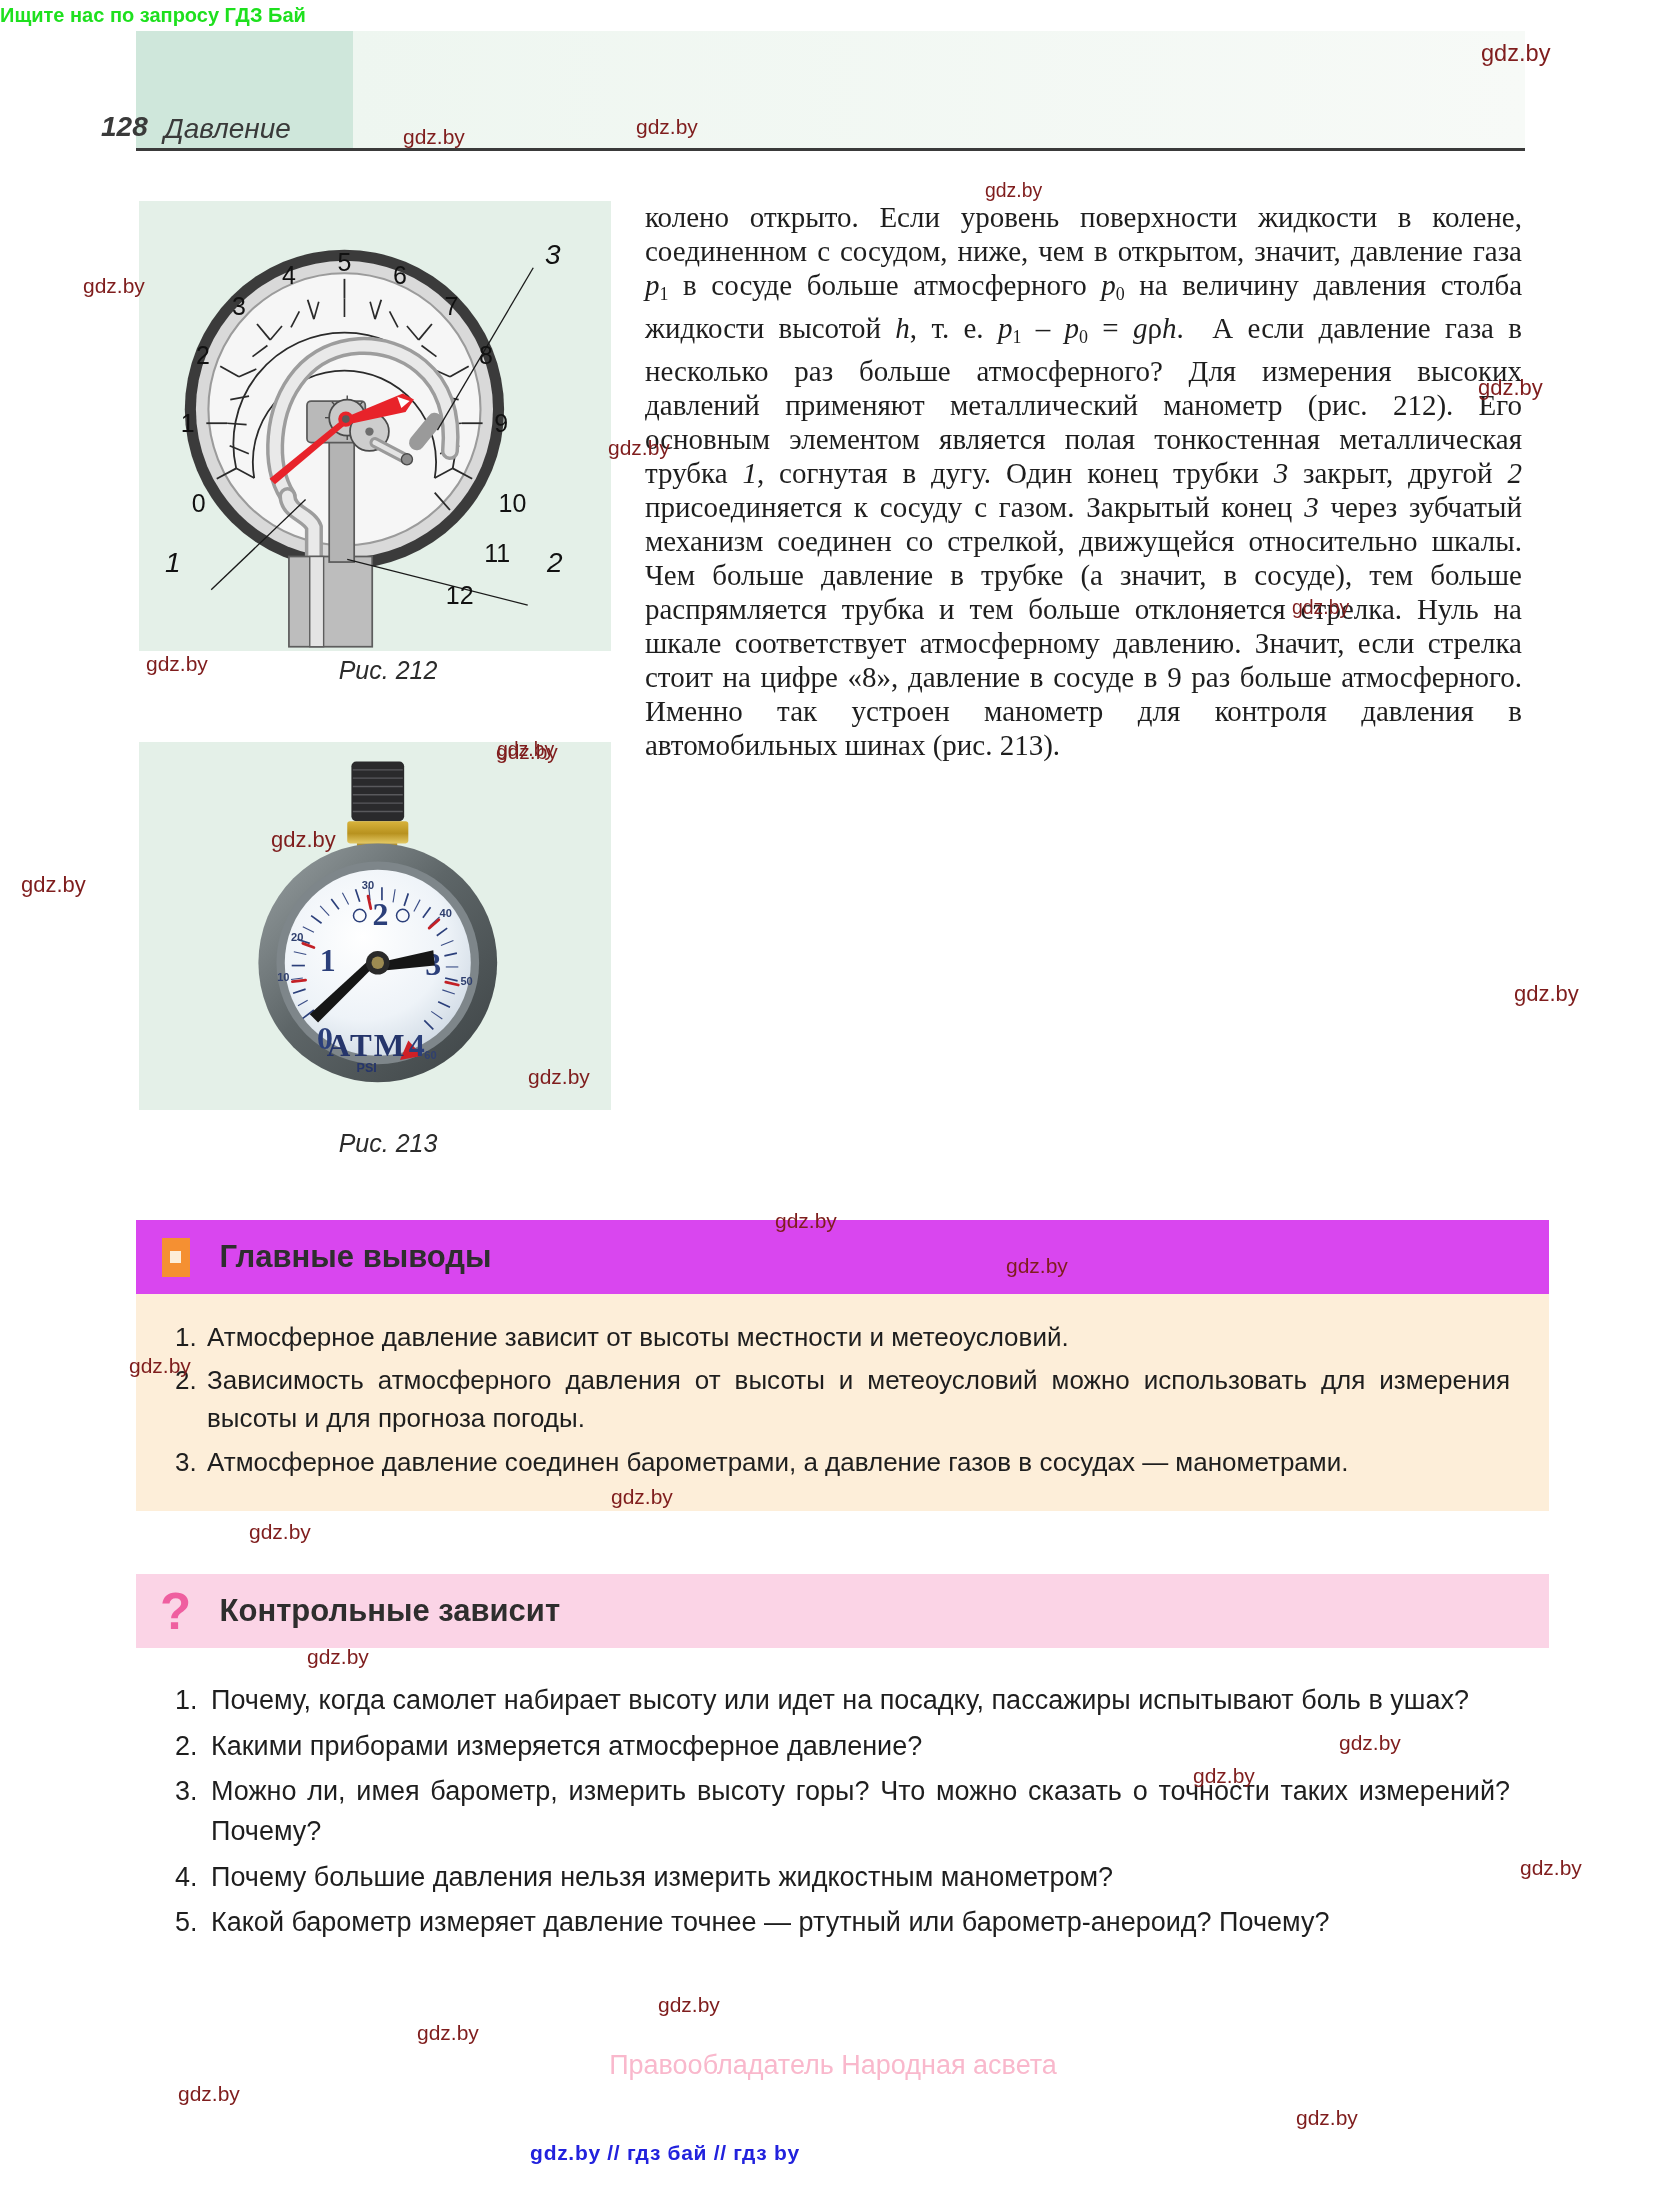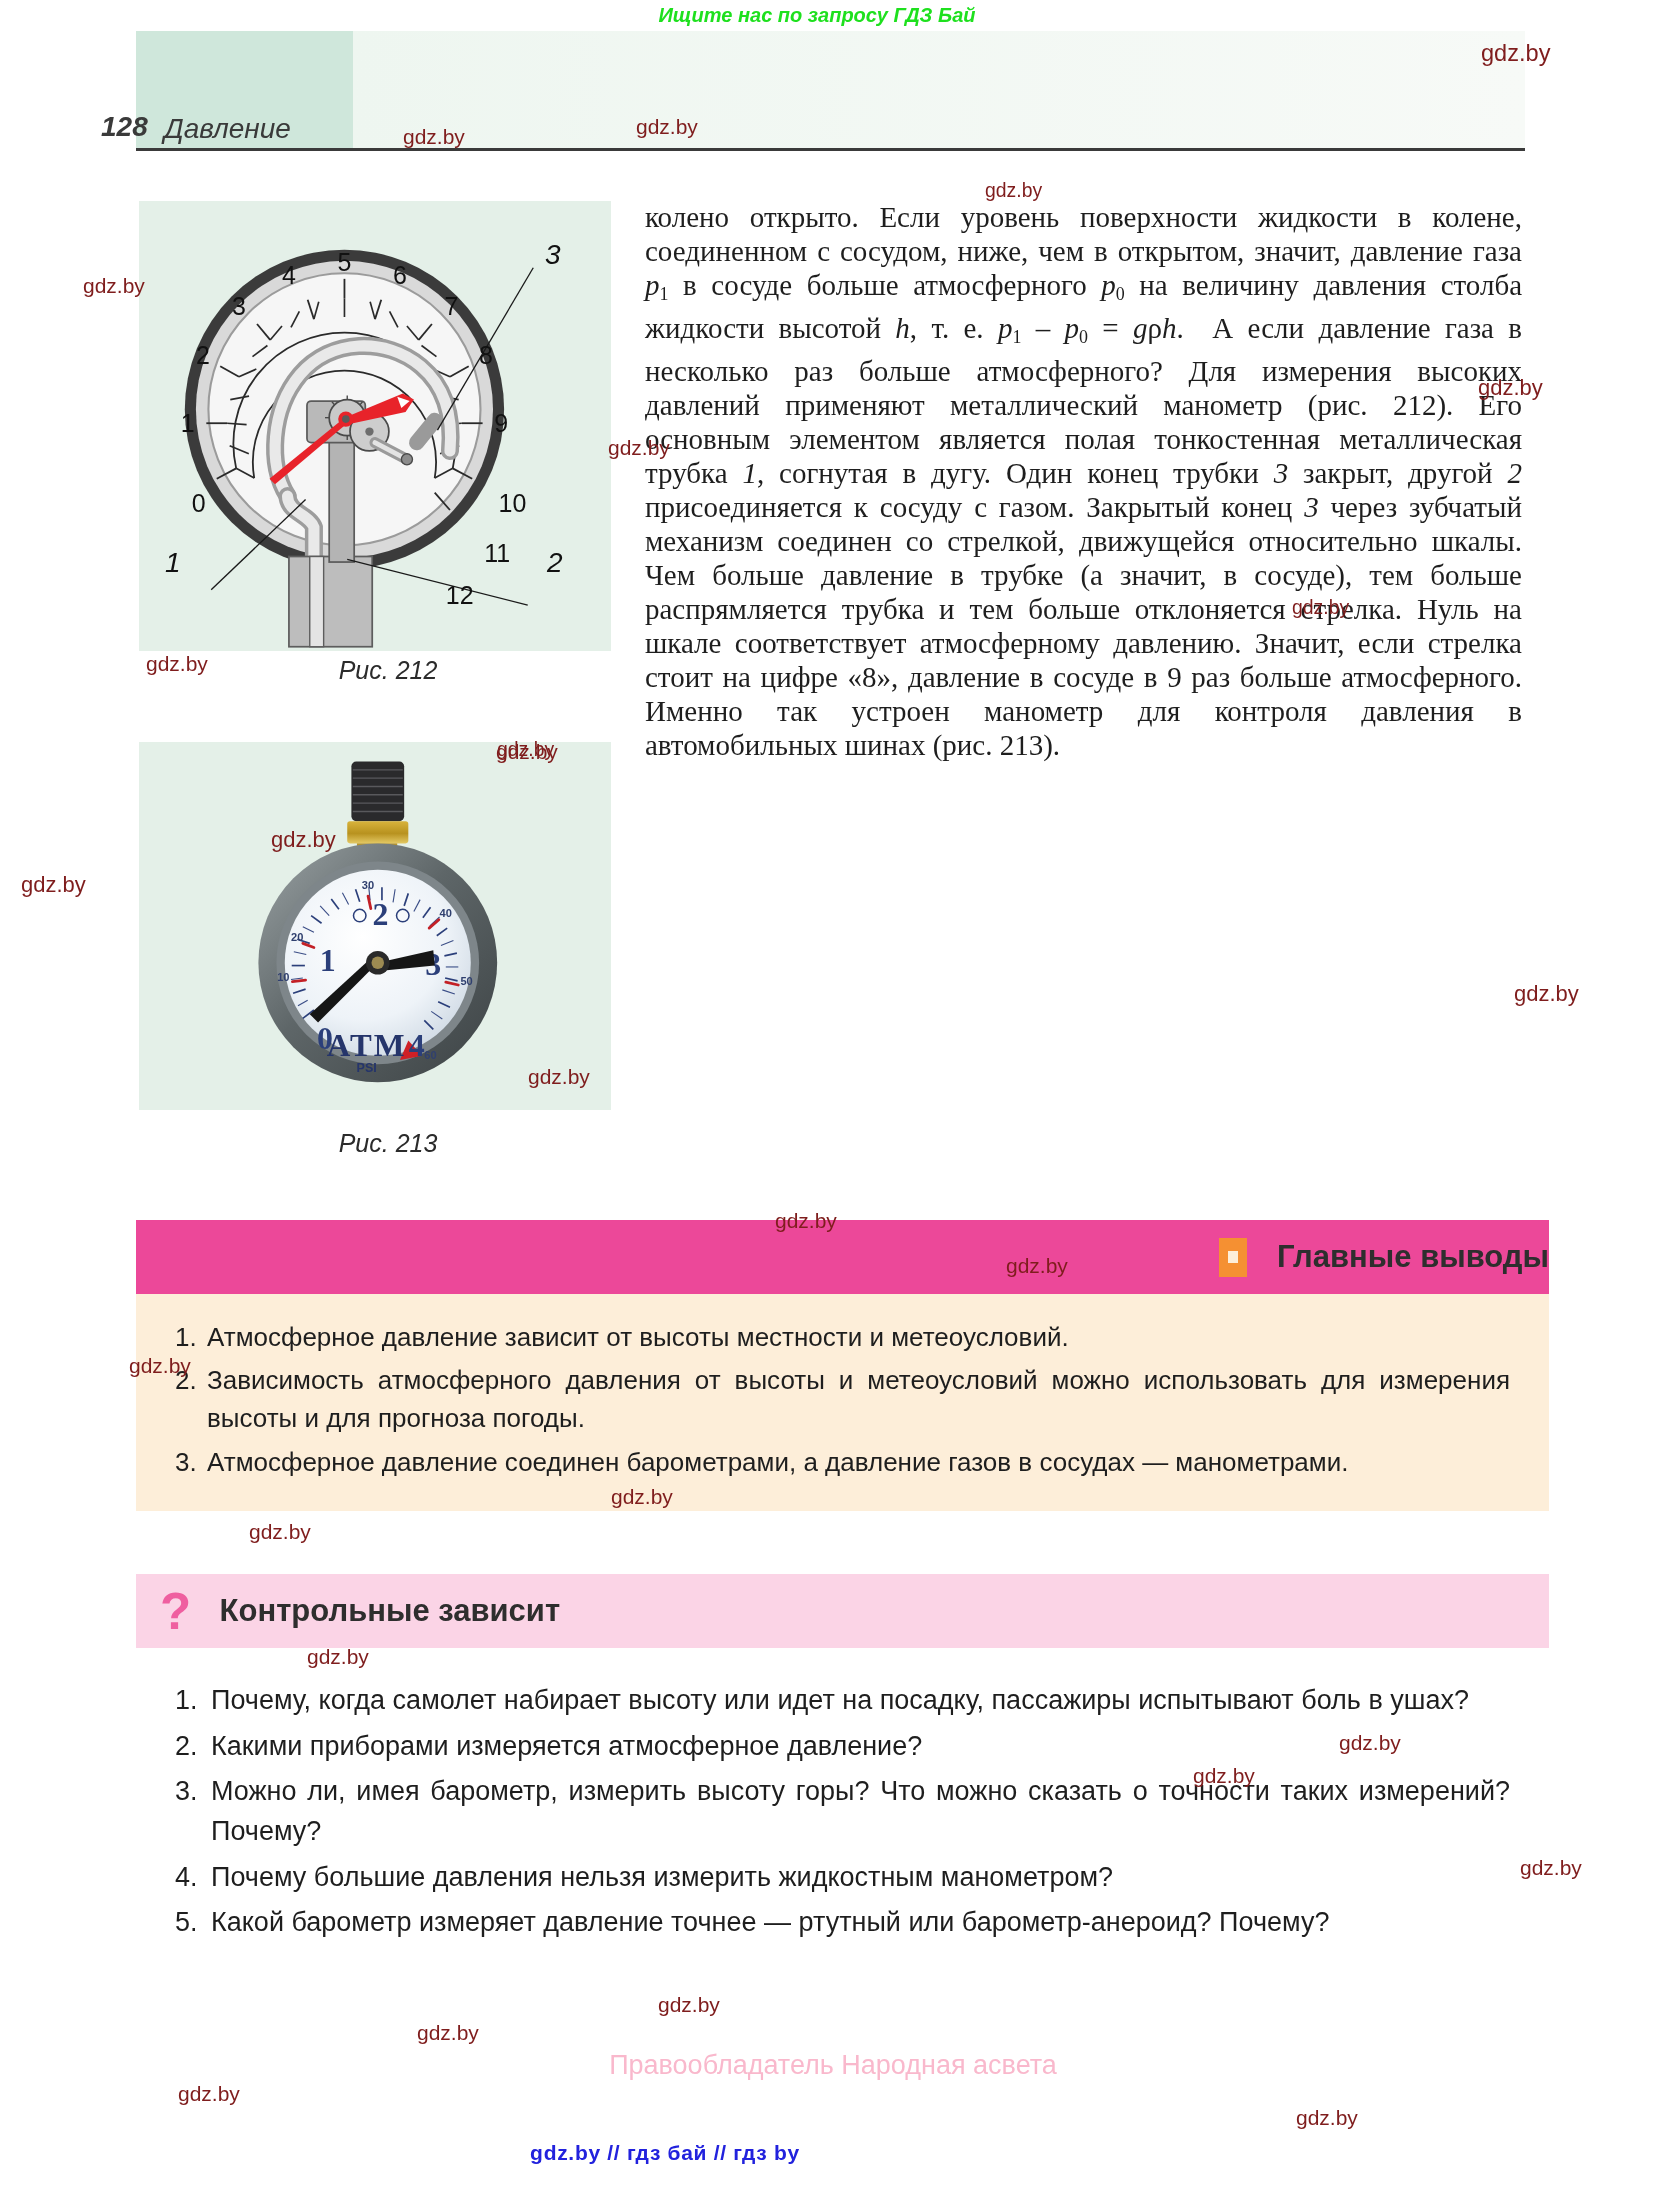--- a/index.html
+++ b/index.html
@@ -8,22 +8,21 @@
     width: 1666px; height: 2205px;
     background: #ffffff;
     font-family: "Liberation Serif", serif;
     position: relative;
     overflow: hidden;
   }
 
   
   .top-banner {
     position:absolute; left:0; top:0; width:1634px; height:31px;
-    text-align:center;
-    font-style:italic;
+    text-align:left;
   }
   .top-banner span {
     font-family:"Liberation Sans", sans-serif;
     font-weight:700; font-size:20px; color:#1ee01e;
     letter-spacing:0px; line-height:31px;
   }
 
   
   .head-band {
     position:absolute; left:136px; top:31px; width:1389px; height:119px;
@@ -92,21 +91,21 @@
   }
   .callout ol { margin:0; padding:0; list-style:none; }
   .callout ol li {
     display:flex; align-items:flex-start; margin-bottom:5.6px;
     text-align:justify;
   }
   .callout ol li .num { width:32px; flex:0 0 32px; }
   .callout ol li .txt { flex:1 1 auto; }
 
   #box-vyvody { top:1220px; }
-  #box-vyvody .cal-head { background:#ec4899;justify-content:flex-end; }
+  #box-vyvody .cal-head { background:#d946ef; }
   #box-vyvody .cal-body { background:#fdeed9; }
   .icon-square {
     width:28px; height:39px; background:#f59032;
     display:flex; align-items:center; justify-content:center;
   }
   .icon-square i {
     display:block; width:10.4px; height:12.5px; background:#fdeed9;
   }
 
   #box-voprosy { top:1574px; }

